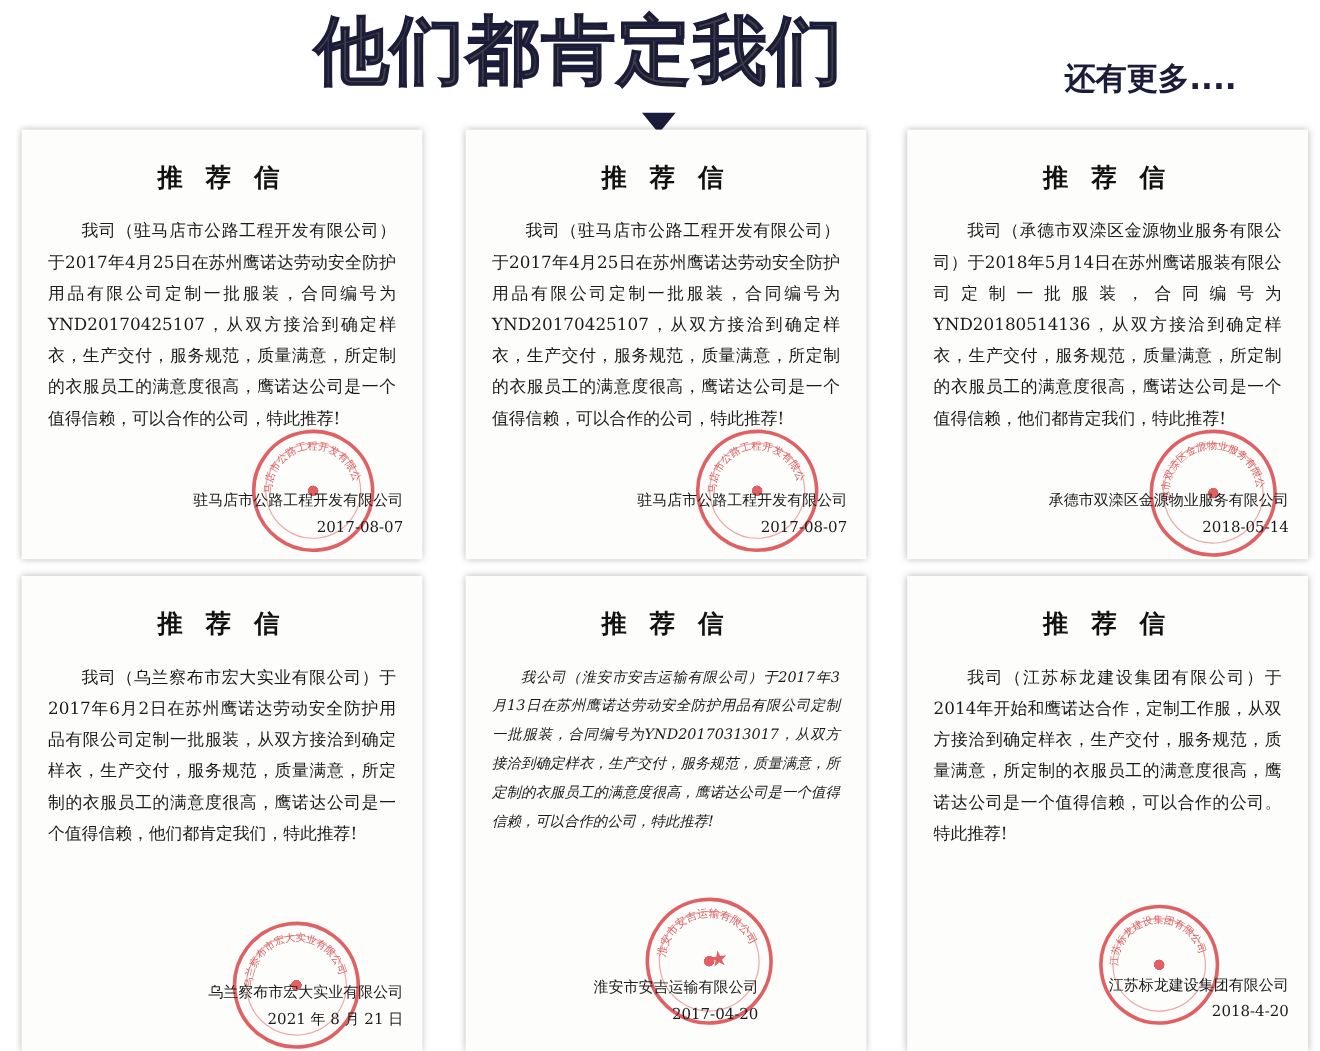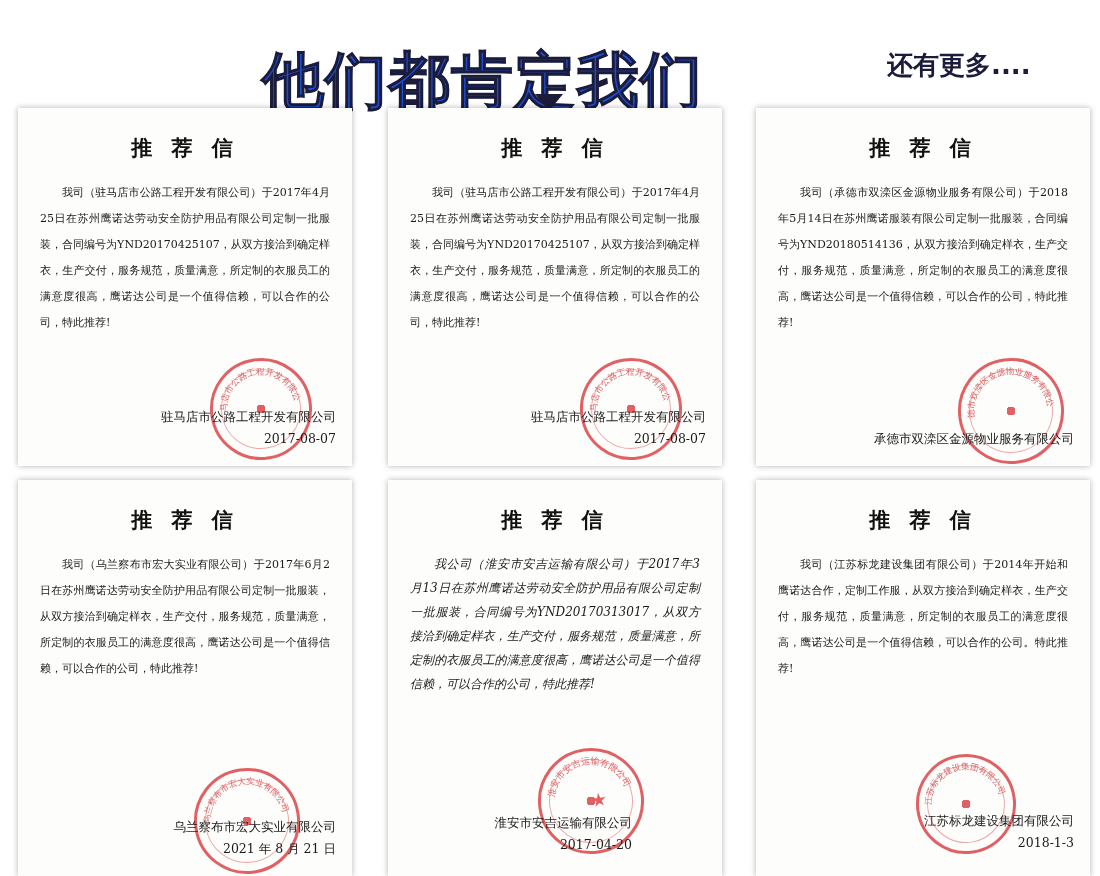--- a/index.html
+++ b/index.html
@@ -24,24 +24,23 @@
   }
   .header-title {
     position: absolute;
     left: 262px;
     top: 6px;
     font-family: "DejaVu Sans", "Liberation Sans", sans-serif;
     font-weight: bold;
     font-size: 62px;
     line-height: 72px;
     letter-spacing: 1px;
-    color: #1d4ed8;
+    color: #404040;
     -webkit-text-stroke: 1px #1b1b3a;
     white-space: nowrap;
-    margin-top: 39px;
   }
   .header-sub {
     position: absolute;
     left: 887px;
     top: 48px;
     font-family: "DejaVu Sans", "Liberation Sans", sans-serif;
     font-weight: bold;
     font-size: 26px;
     color: #1b1b3a;
     white-space: nowrap;
@@ -84,21 +83,21 @@
     text-align: center;
     font-size: 21px;
     font-weight: bold;
     letter-spacing: 6px;
     color: #111;
     margin-top: 26px;
     font-family: "DejaVu Serif", "Liberation Serif", serif;
   }
   .letter-body {
     margin: 18px 22px 0 22px;
-    font-size: 11px;
+    font-size: 14px;
     line-height: 26px;
     color: #1a1a1a;
     text-align: justify;
     text-indent: 2em;
   }
   .letter-body.small {
     font-size: 12px;
     line-height: 24px;
     font-style: italic;
   }
@@ -206,40 +205,41 @@
       </div>
     </div>
     <div class="sign-block">
       <span class="sign-name">驻马店市公路工程开发有限公司</span>
       <span class="sign-date">2017-08-07</span>
     </div>
   </div>
 
   <div class="letter r1 c3">
     <div class="letter-title">推 荐 信</div>
-    <div class="letter-body">我司（承德市双滦区金源物业服务有限公司）于2018年5月14日在苏州鹰诺服装有限公司定制一批服装，合同编号为YND20180514136，从双方接洽到确定样衣，生产交付，服务规范，质量满意，所定制的衣服员工的满意度很高，鹰诺达公司是一个值得信赖，可以合作的公司，特此推荐!</div>
+    <div class="letter-body">我司（承德市双滦区金源物业服务有限公司）于2018年5月14日在苏州鹰诺服装有限公司定制一批服装，合同编号为YND20180514136，从双方接洽到确定样衣，生产交付，服务规范，质量满意，所定制的衣服员工的满意度很高，鹰诺达公司是一个值得信赖，他们都肯定我们，特此推荐!</div>
     <div class="seal" style="right:26px;bottom:2px;width:100px;height:100px;">
       <div class="seal-ring-inner"></div>
       <div class="seal-arc">
         <svg viewBox="0 0 100 100">
           <path id="a3" d="M 13,50 A 37,37 0 0 1 87,50" fill="none"></path>
           <text font-size="8.5" fill="#cf3136" font-family="DejaVu Serif, serif">
             <textPath href="#a3" startOffset="50%" text-anchor="middle">承德市双滦区金源物业服务有限公司</textPath>
           </text>
         </svg>
       </div>
     </div>
     <div class="sign-block">
       <span class="sign-name">承德市双滦区金源物业服务有限公司</span>
+      <span class="sign-date">2018-05-14</span>
     </div>
   </div>
 
   <div class="letter r2 c1">
     <div class="letter-title">推 荐 信</div>
-    <div class="letter-body">我司（乌兰察布市宏大实业有限公司）于2017年6月2日在苏州鹰诺达劳动安全防护用品有限公司定制一批服装，从双方接洽到确定样衣，生产交付，服务规范，质量满意，所定制的衣服员工的满意度很高，鹰诺达公司是一个值得信赖，可以合作的公司，特此推荐!</div>
+    <div class="letter-body">我司（乌兰察布市宏大实业有限公司）于2017年6月2日在苏州鹰诺达劳动安全防护用品有限公司定制一批服装，从双方接洽到确定样衣，生产交付，服务规范，质量满意，所定制的衣服员工的满意度很高，鹰诺达公司是一个值得信赖，他们都肯定我们，特此推荐!</div>
     <div class="seal" style="right:52px;bottom:2px;width:100px;height:100px;">
       <div class="seal-ring-inner"></div>
       <div class="seal-arc">
         <svg viewBox="0 0 100 100">
           <path id="a4" d="M 13,50 A 37,37 0 0 1 87,50" fill="none"></path>
           <text font-size="8.5" fill="#cf3136" font-family="DejaVu Serif, serif">
             <textPath href="#a4" startOffset="50%" text-anchor="middle">乌兰察布市宏大实业有限公司</textPath>
           </text>
         </svg>
       </div>
@@ -280,17 +280,17 @@
         <svg viewBox="0 0 100 100">
           <path id="a6" d="M 13,50 A 37,37 0 0 1 87,50" fill="none"></path>
           <text font-size="9" fill="#cf3136" font-family="DejaVu Serif, serif">
             <textPath href="#a6" startOffset="50%" text-anchor="middle">江苏标龙建设集团有限公司</textPath>
           </text>
         </svg>
       </div>
     </div>
     <div class="sign-block" style="right:16px;bottom:22px;">
       <span class="sign-name">江苏标龙建设集团有限公司</span>
-      <span class="sign-date">2018-1-3</span>
+      <span class="sign-date">2018-4-20</span>
     </div>
   </div>
 
 </div>
 
 </body></html>

